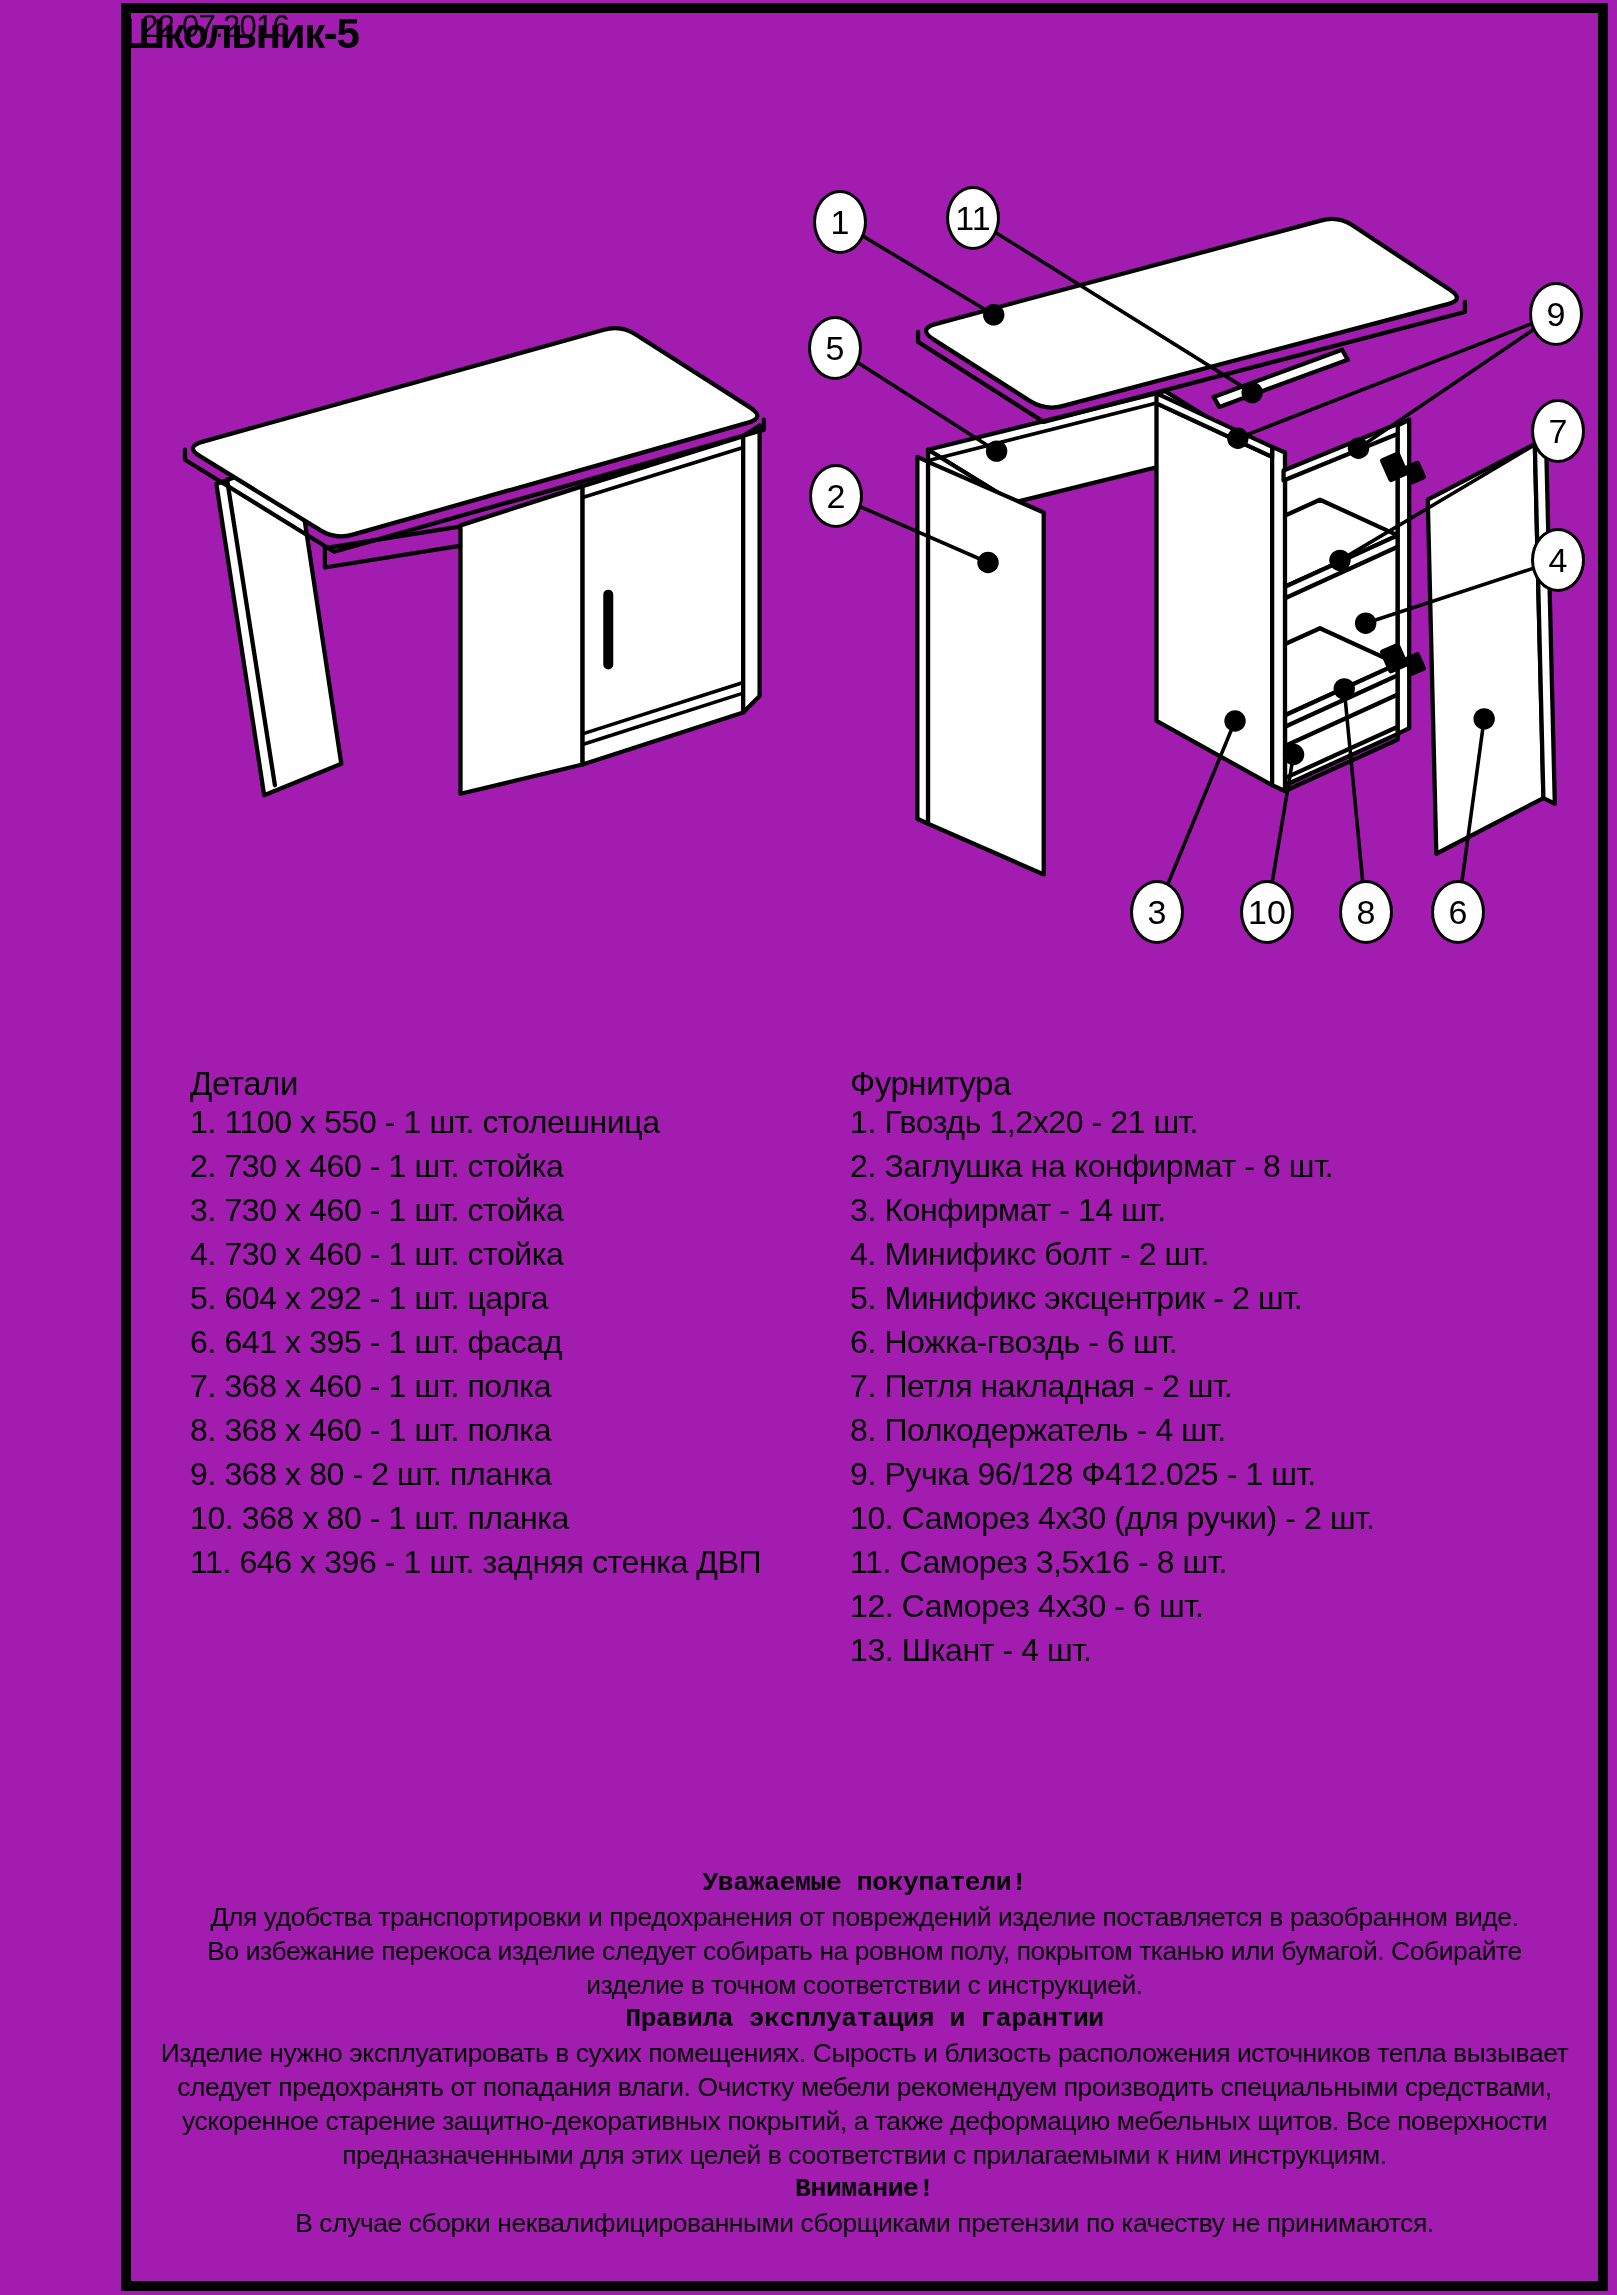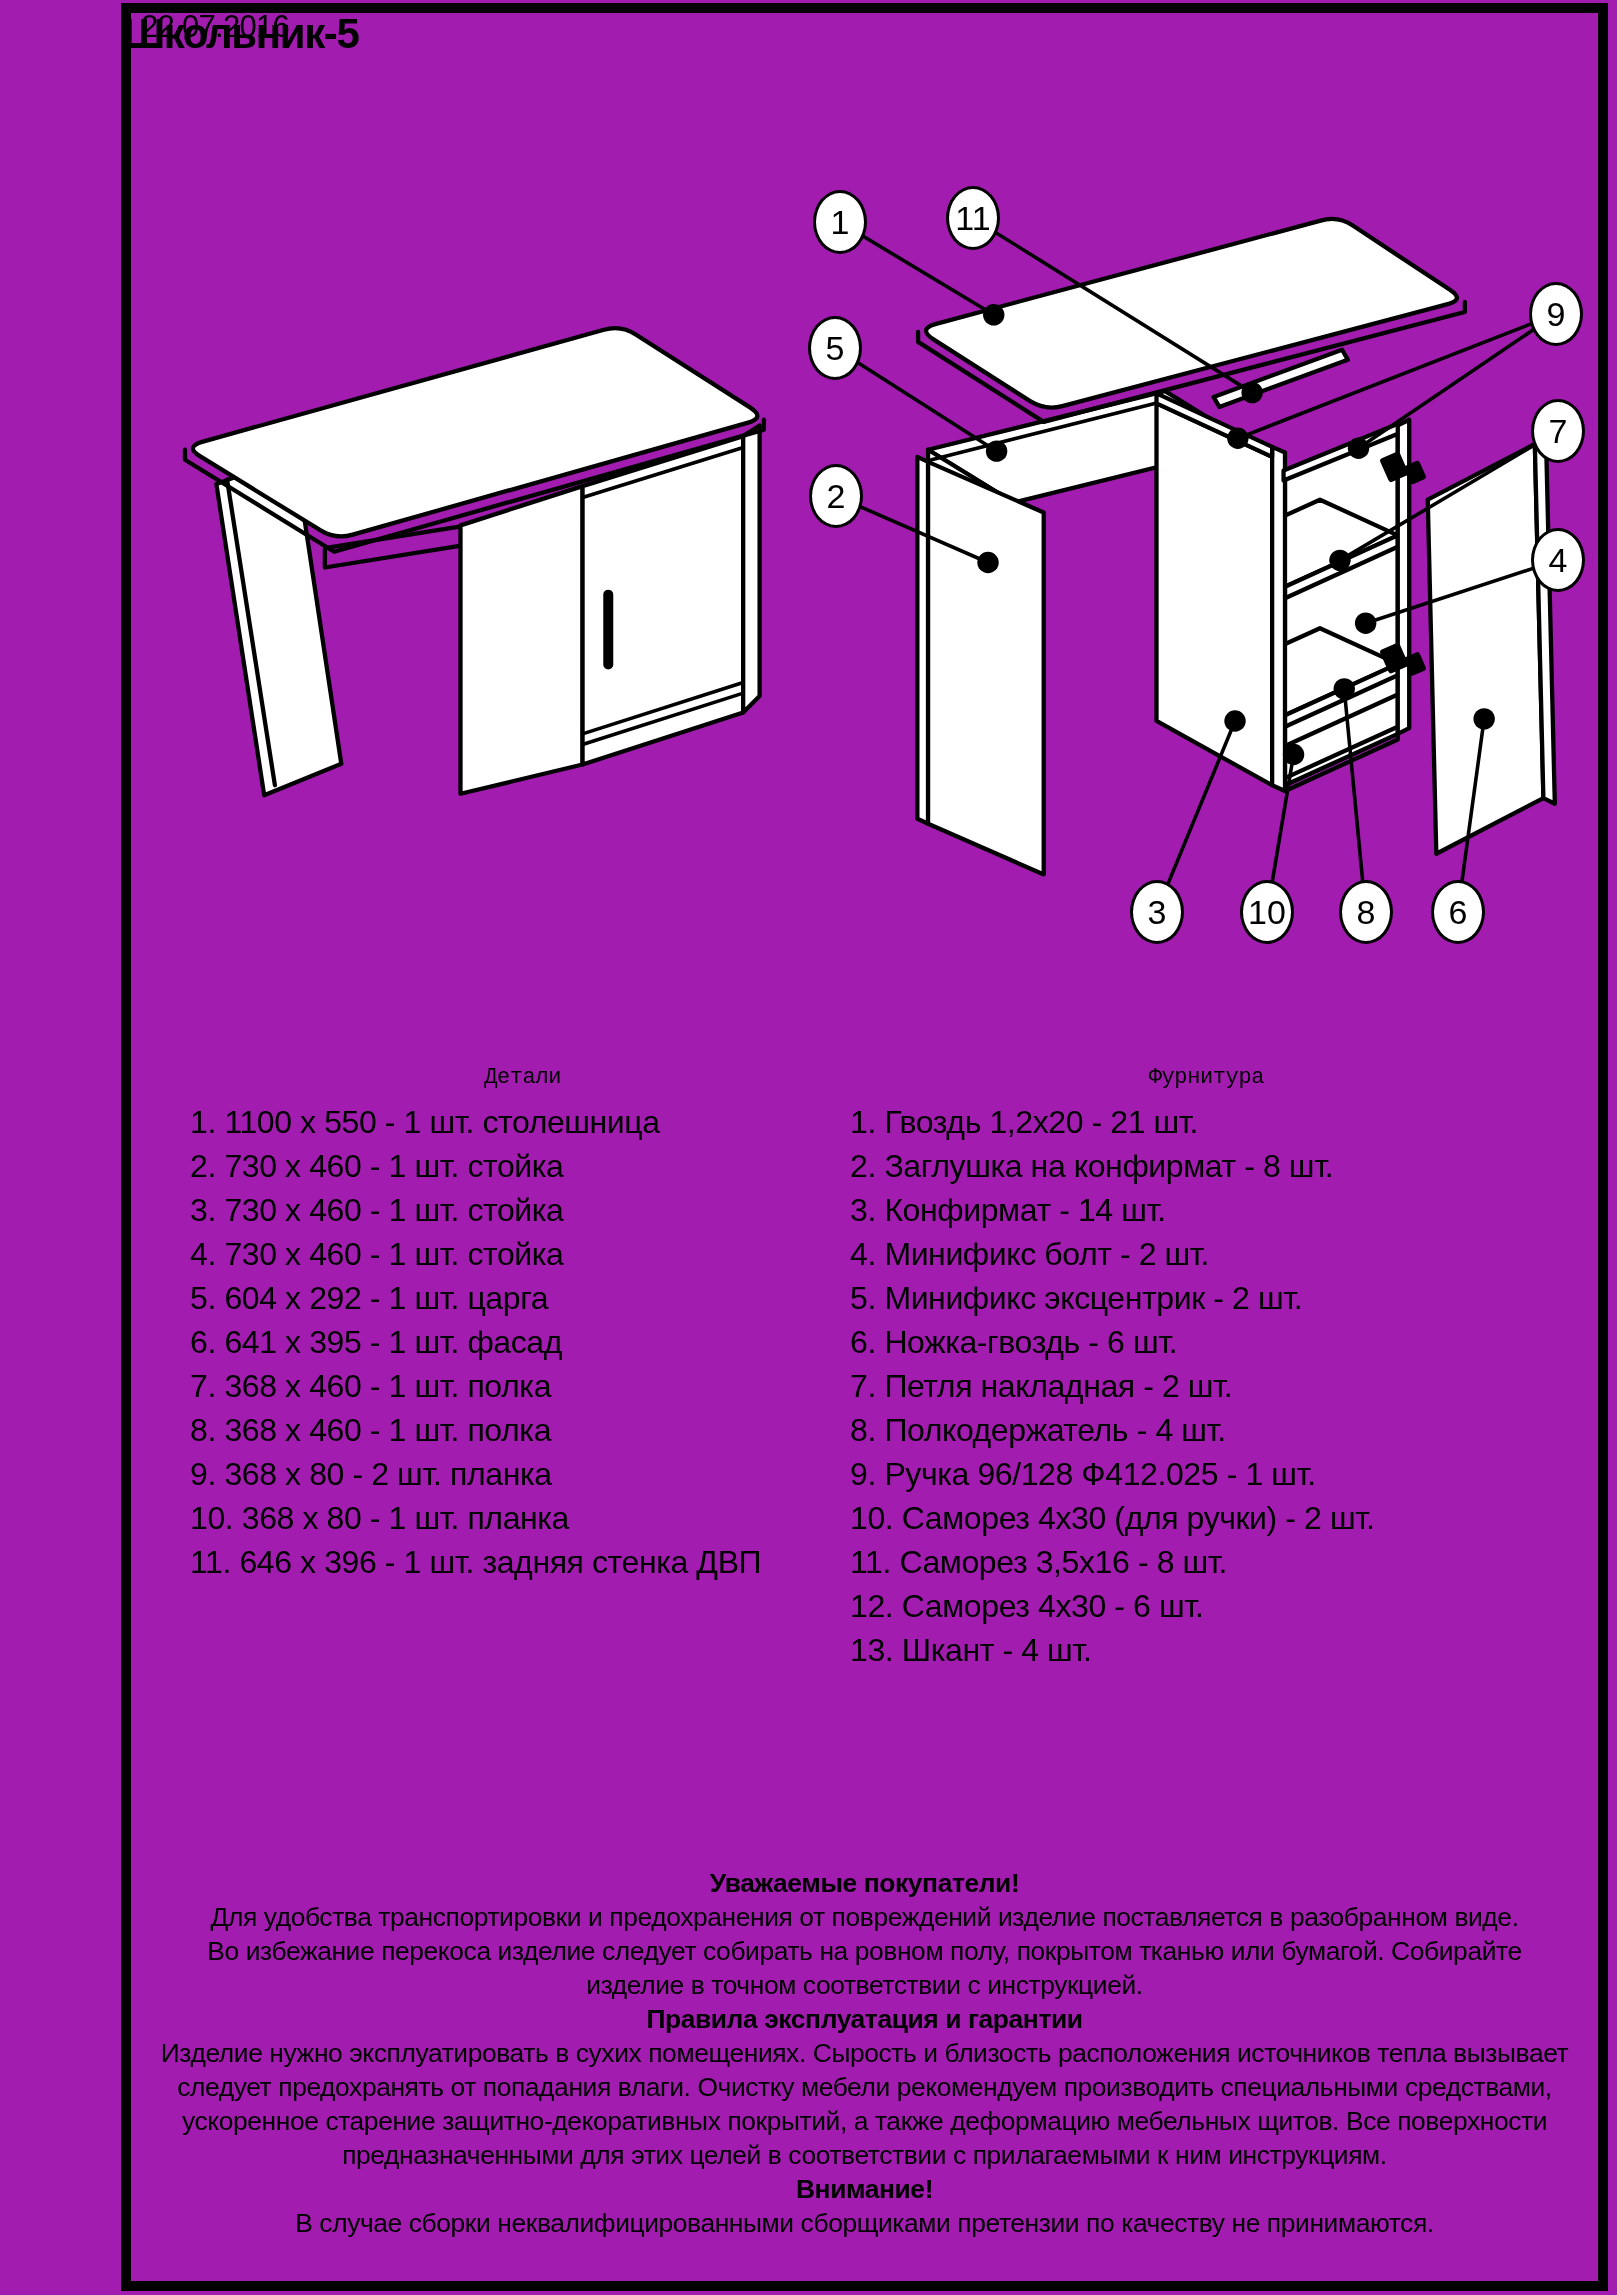--- a/index.html
+++ b/index.html
@@ -22,30 +22,30 @@
     position:absolute;left:123px;top:94px;width:1482px;text-align:center;
     font-size:30px;font-weight:bold;letter-spacing:-0.7px;
   }
   svg.art{position:absolute;left:0;top:0;}
   .callout{
     position:absolute;width:54px;height:64px;border:3.6px solid #000;border-radius:50%;
     background:#fff;display:flex;align-items:center;justify-content:center;
     font-size:34px;box-sizing:border-box;z-index:5;
   }
   .list-heading{
-    position:absolute;font-size:22px;text-align:right;letter-spacing:-0.4px;font-family:Liberation Mono, monospace;
+    position:absolute;font-size:33px;text-align:left;letter-spacing:-0.4px;
   }
   .list{
     position:absolute;font-size:32px;line-height:44px;letter-spacing:-0.4px;white-space:nowrap;
   }
   .footer{
     position:absolute;left:136px;top:1866px;width:1457px;text-align:center;
     font-size:26.4px;line-height:34px;letter-spacing:-0.4px;
   }
-  .footer .b{font-weight:bold;}
+  .footer .b{font-weight:bold;font-family:Liberation Mono, monospace;}
 </style>
 </head>
 <body>
 
 <div class="page">
 
   <div class="frame"></div>
 
   <div class="date">22.07.2016</div>
   <div class="title">Школьник-5</div>

